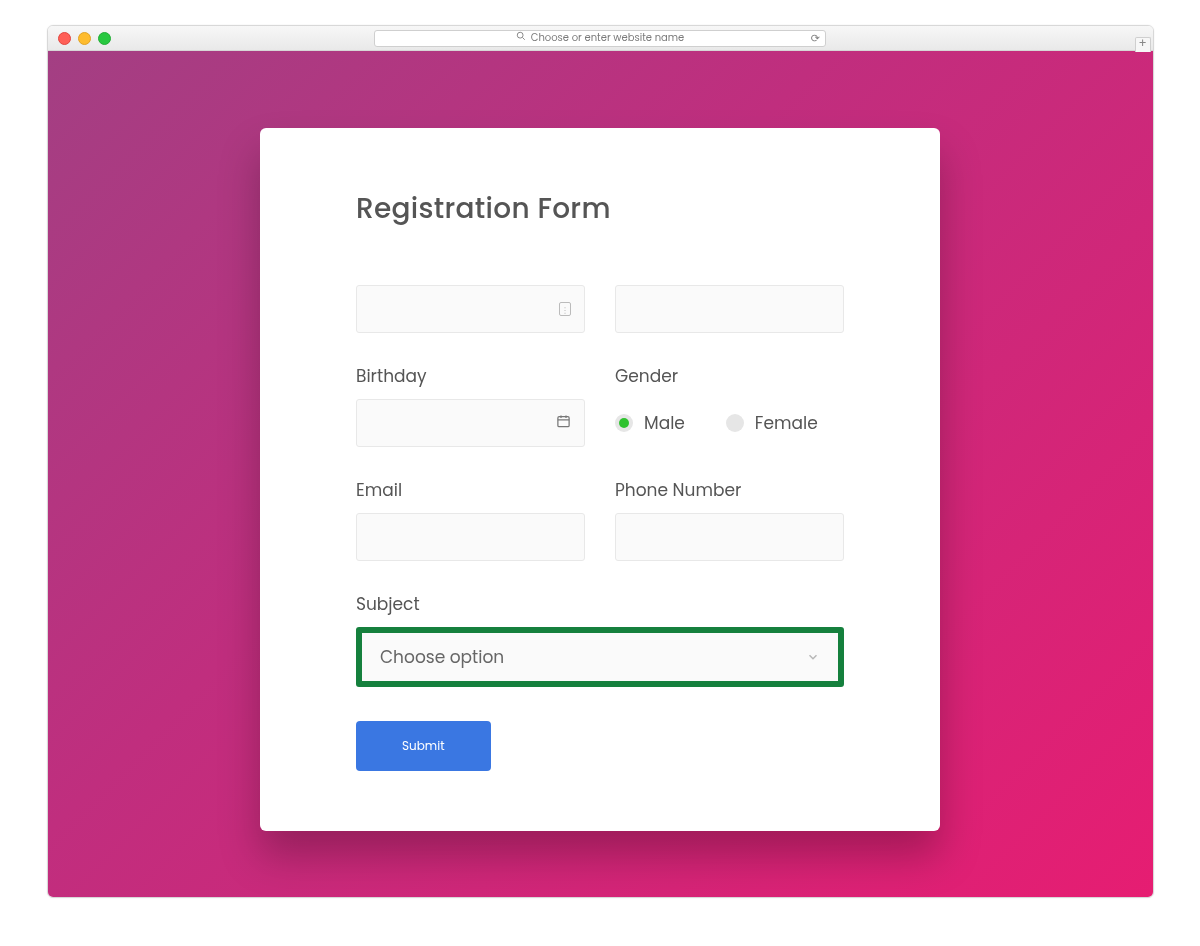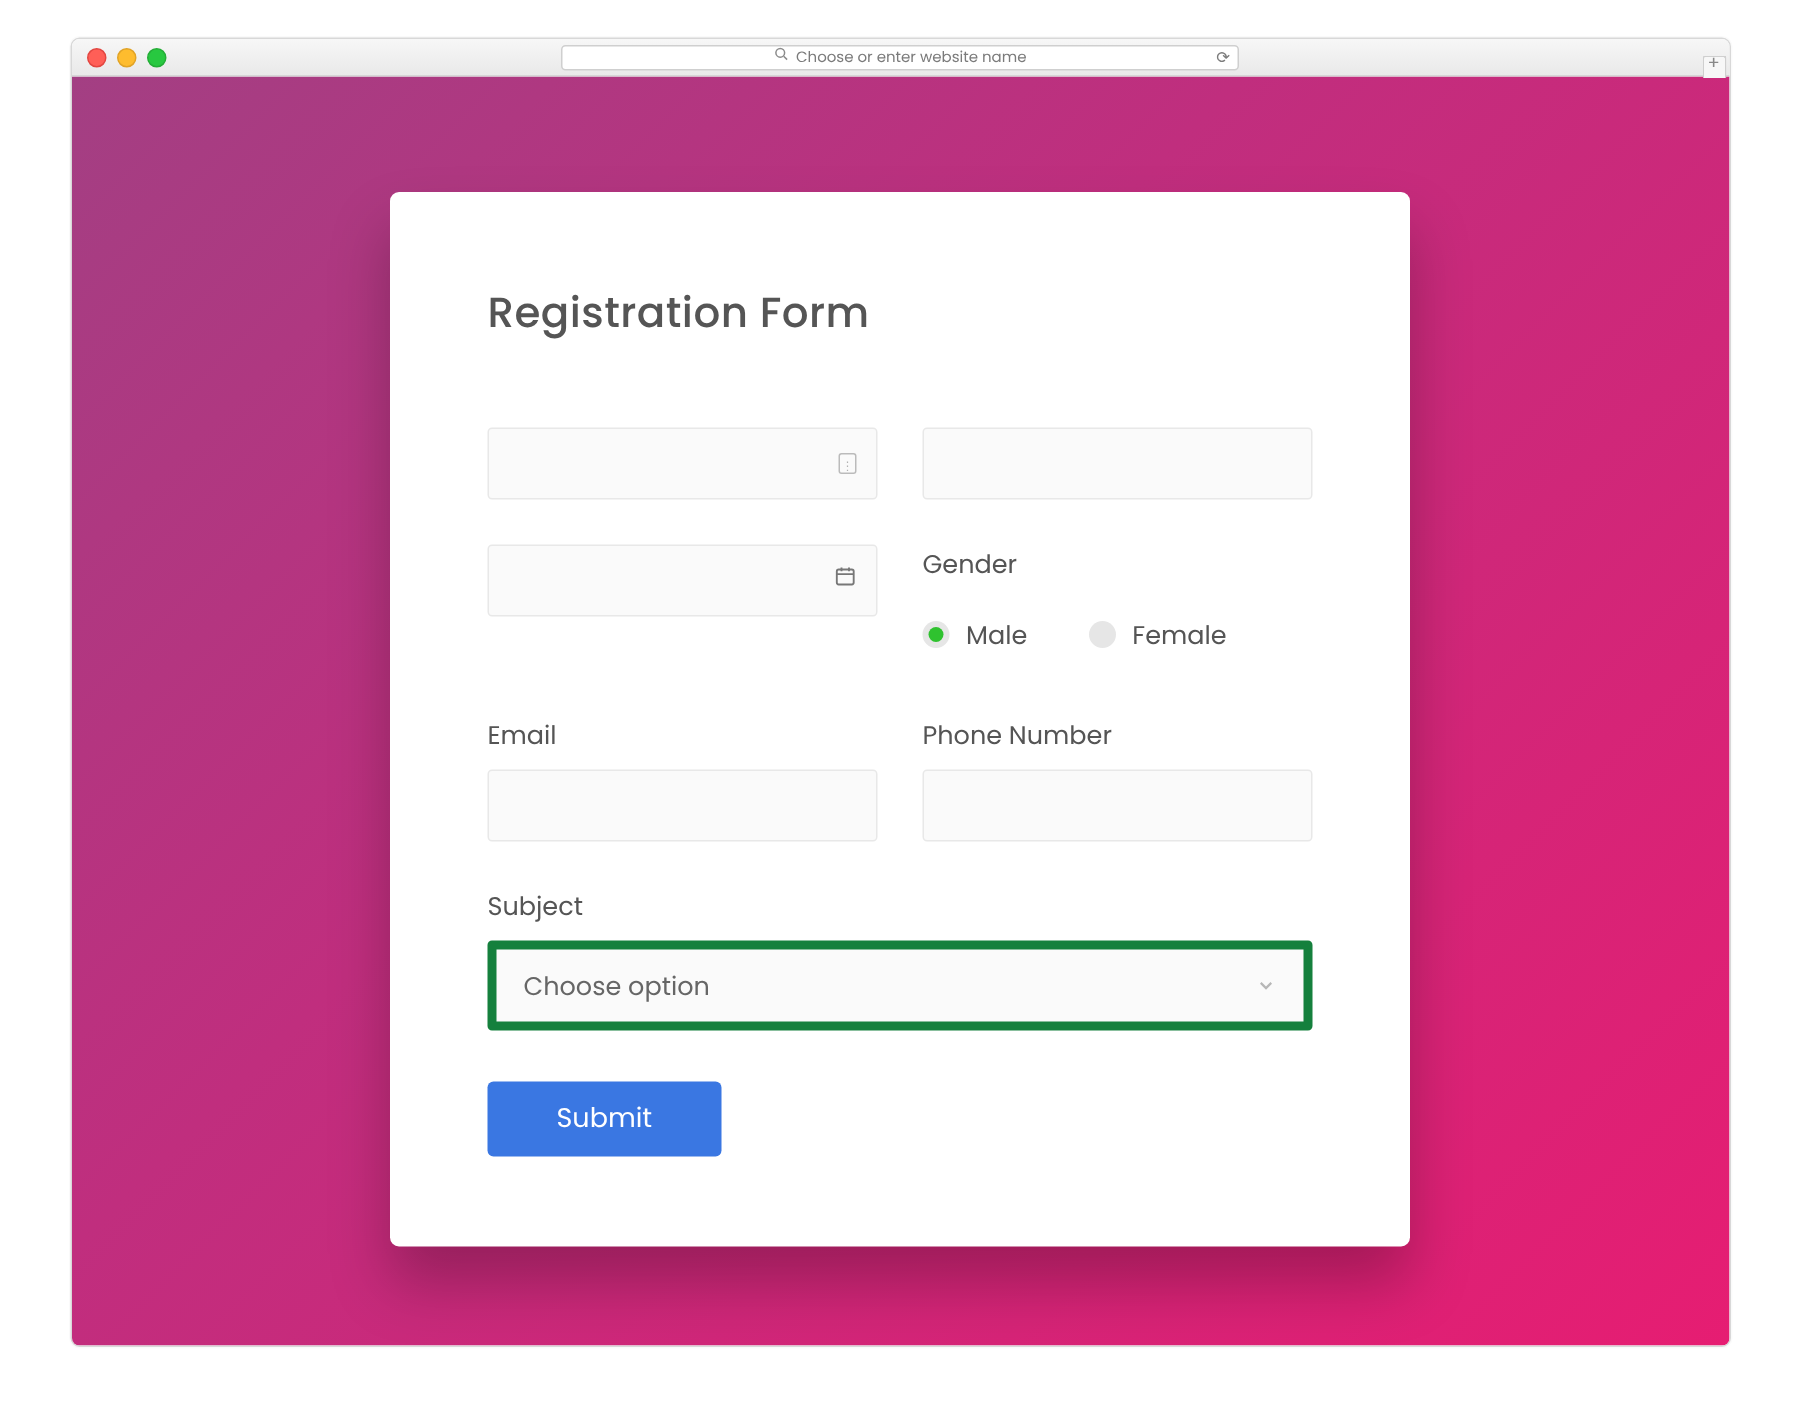--- a/index.html
+++ b/index.html
@@ -90,21 +90,21 @@
     align-items: center;
     justify-content: center;
     padding-top: 10px;
     box-sizing: border-box;
   }
 
   .card {
     width: 680px;
     background: #ffffff;
     border-radius: 6px;
-    padding: 60px 65px 60px;
+    padding: 60px 96px 60px;
     box-sizing: border-box;
     box-shadow: 0 25px 40px rgba(0,0,0,0.25);
   }
 
   h1.form-title {
     margin: 0 0 55px;
     font-weight: 500;
     font-size: 28px;
     color: #555;
     letter-spacing: 0.3px;
@@ -225,21 +225,21 @@
   .actions {
     margin-top: 34px;
   }
   .btn-submit {
     background: #3a77e2;
     color: #ffffff;
     border: none;
     border-radius: 4px;
     padding: 0 46px;
     height: 50px;
-    font-size: 18px;
+    font-size: 12px;
     font-weight: 400;
     cursor: pointer;
     font-family: inherit;
   }
 
   input.tf { width: 100%; }
 </style>
 </head>
 <body>
 
@@ -276,20 +276,21 @@
         </div>
         <div class="field">
           <div class="tf-wrap">
             <input class="tf" type="text" value="" style="">
           </div>
         </div>
       </div>
 
       <div class="row">
         <div class="field">
+          <label>Birthday</label>
           <div class="tf-wrap">
             <input class="tf" type="text" value="" style="">
             <span class="in-icon">
               <svg width="15" height="15" viewBox="0 0 24 24" fill="none" stroke="#777" stroke-width="2">
                 <rect x="3" y="5" width="18" height="16" rx="2"></rect>
                 <line x1="3" y1="10" x2="21" y2="10"></line>
                 <line x1="8" y1="3" x2="8" y2="7"></line>
                 <line x1="16" y1="3" x2="16" y2="7"></line>
               </svg>
             </span>

